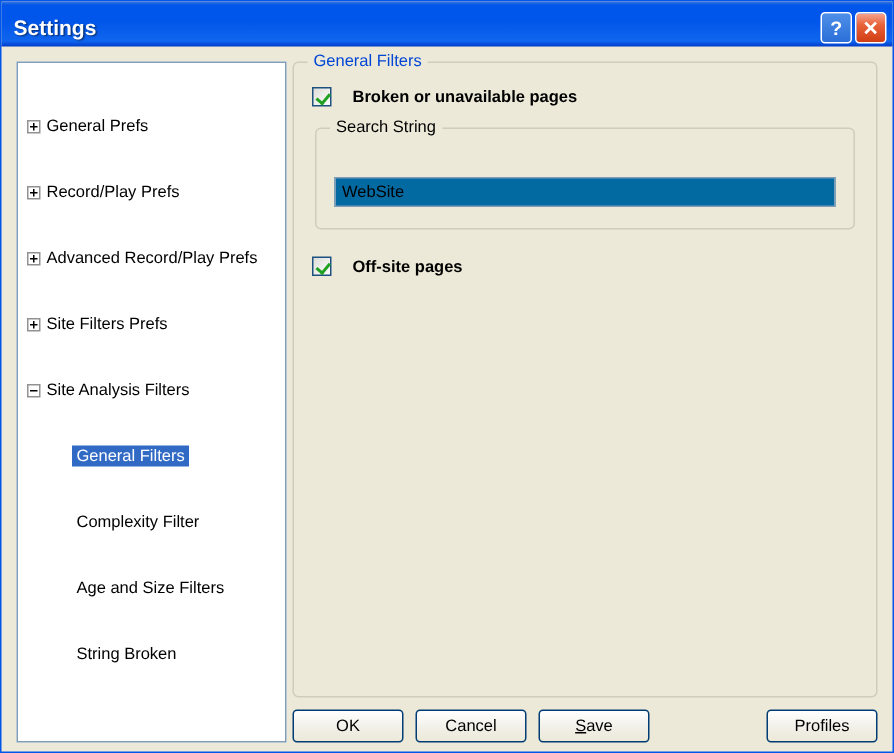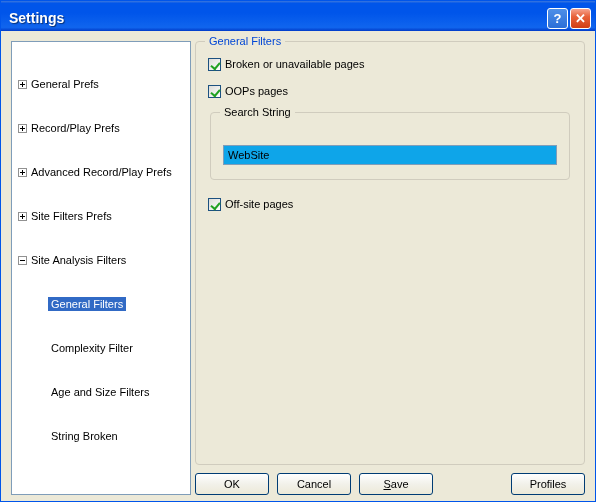--- a/index.html
+++ b/index.html
@@ -131,23 +131,24 @@
 .main-group-title {
   position: absolute;
   top: -7px;
   left: 9px;
   background: #ECE9D8;
   padding: 0 4px;
   color: #0046D5;
 }
 .check-row {
   display: flex;
-  align-items: flex-start;
+  align-items: center;
   margin-bottom: 14px;
-  gap: 4px;
+  gap: 14px;
+  font-weight: bold;
 }
 .checkbox {
   width: 13px;
   height: 13px;
   border: 1px solid #1C5180;
   background: linear-gradient(to bottom right, #DCDCD7, #fff);
   position: relative;
   cursor: pointer;
 }
 .checkbox.checked::after {
@@ -173,21 +174,21 @@
   top: -7px;
   left: 9px;
   background: #ECE9D8;
   padding: 0 4px;
   color: #000;
 }
 .text-input {
   width: 100%;
   height: 20px;
   border: 1px solid #7F9DB9;
-  background: #0ea5e9;
+  background: #0369a1;
   padding: 2px 4px;
   font-family: Tahoma, sans-serif;
   font-size: 11px;
 }
 .button-row {
   display: flex;
   padding: 8px 0 0 0;
   gap: 8px;
 }
 .button-row .spacer {
@@ -262,24 +263,20 @@
 
     <div class="right-panel">
       <div class="main-group">
         <div class="main-group-title">General Filters</div>
 
         <div class="check-row">
           <div class="checkbox checked"></div>
           <span>Broken or unavailable pages</span>
         </div>
 
-        <div class="check-row">
-          <div class="checkbox checked"></div>
-          <span>OOPs pages</span>
-        </div>
 
         <div class="inner-group">
           <div class="inner-group-title">Search String</div>
           <input class="text-input" type="text" value="WebSite" style="">
         </div>
 
         <div class="check-row">
           <div class="checkbox checked"></div>
           <span>Off-site pages</span>
         </div>

